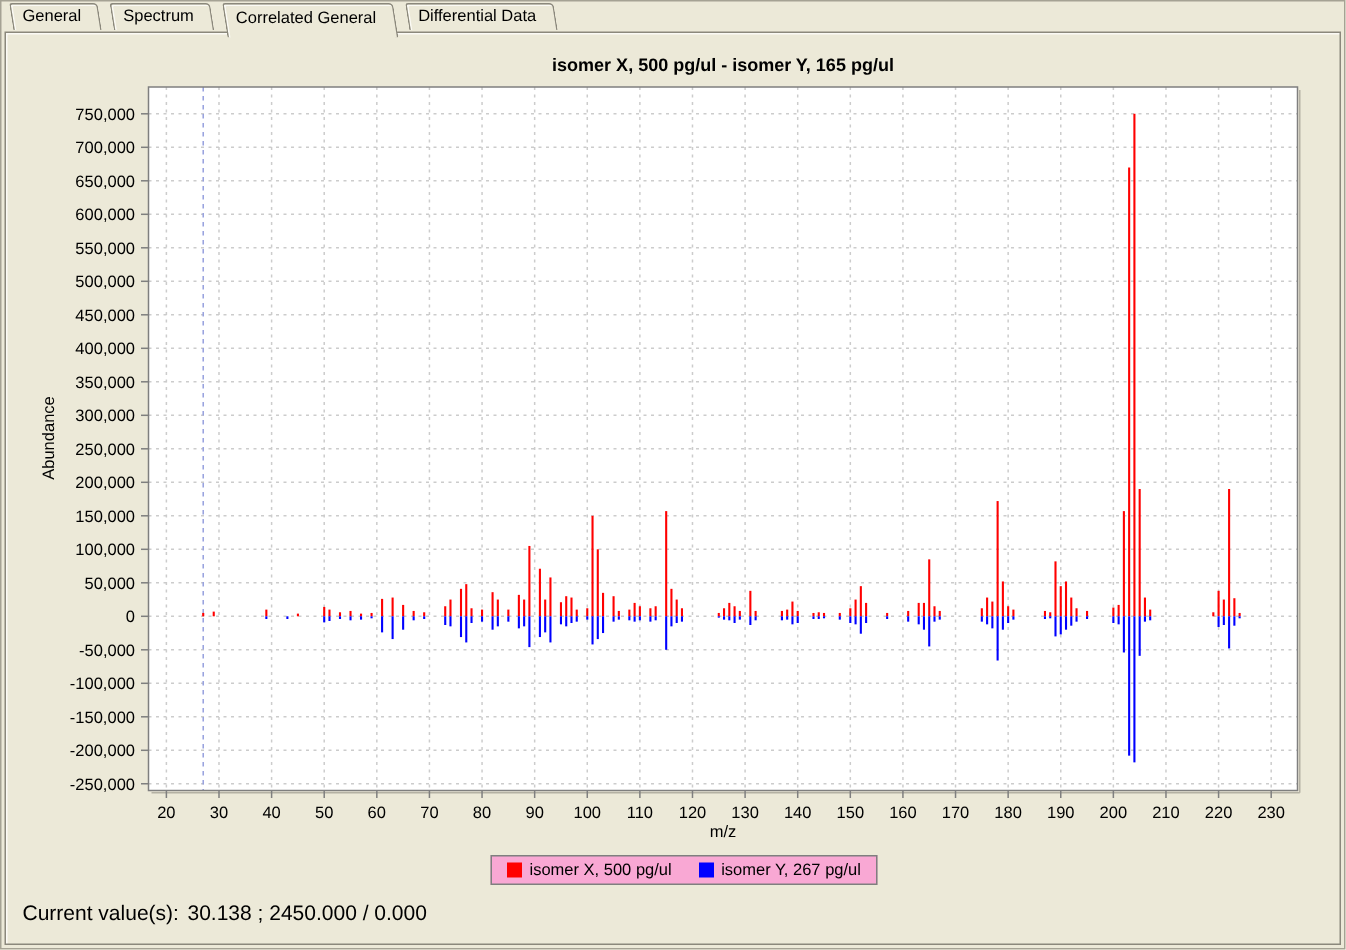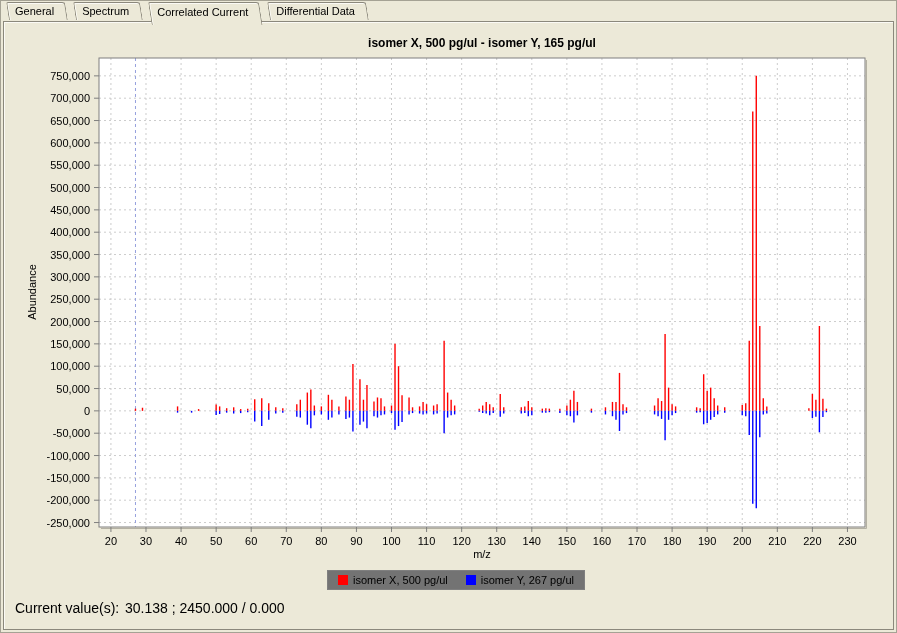--- a/index.html
+++ b/index.html
@@ -26,21 +26,21 @@
     background:#ece9d8; border:1px solid #8b887c;
     box-shadow: inset 1px 1px 0 #fbfaf5; z-index:1;
   }
   
   .chart { position:absolute; left:0; top:0; width:897px; height:633px; z-index:2; }
   .chart text { font-family:"Liberation Sans", sans-serif; fill:#000; }
   
   .legend {
     position:absolute; left:327px; top:570px; z-index:3;
     display:flex; align-items:center; gap:18px;
-    border:1px solid #7f7f7f; background:#737373; padding:3px 10px; font-size:11px;
+    border:1px solid #7f7f7f; background:#f9a8d4; padding:3px 10px; font-size:11px;
   }
   .legend-item { display:flex; align-items:center; }
   .swatch { display:inline-block; width:10px; height:10px; margin-right:5px; }
   
   .statusbar { position:absolute; left:0; top:600px; width:100%; height:16px; font-size:14px; z-index:3; }
   .status-label { position:absolute; left:15px; }
   .status-value { position:absolute; left:125px; }
 </style>
 </head>
 <body>
@@ -48,21 +48,21 @@
 <div class="stage">
 
   <div class="tabbar">
     <div class="tab">
       <span>General</span>
     </div>
     <div class="tab">
       <span>Spectrum</span>
     </div>
     <div class="tab active">
-      <span>Correlated Current</span>
+      <span>Correlated General</span>
     </div>
     <div class="tab">
       <span>Differential Data</span>
     </div>
   </div>
 
   <div class="panel"></div>
 
   <svg class="chart" viewBox="0 0 897 633">
       <rect x="99" y="58" width="766" height="469" fill="#ffffff"></rect>

